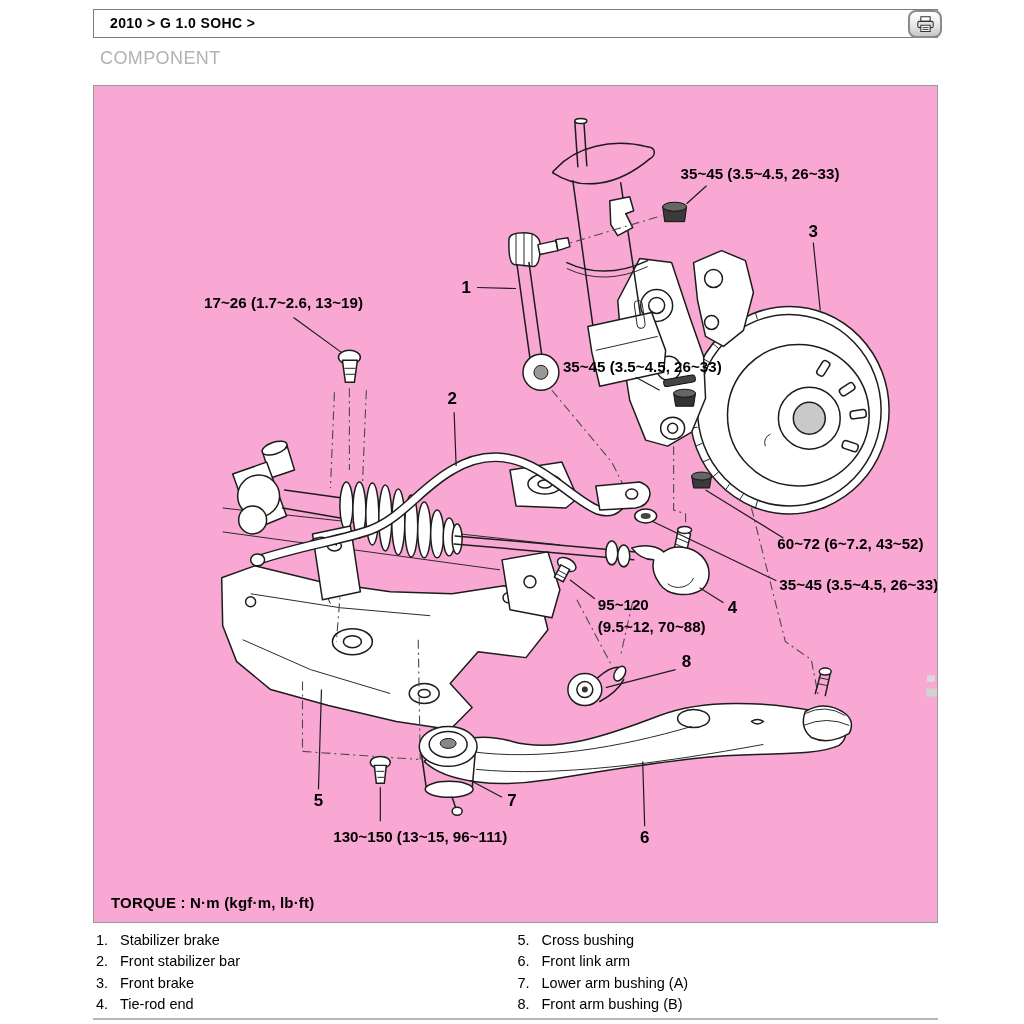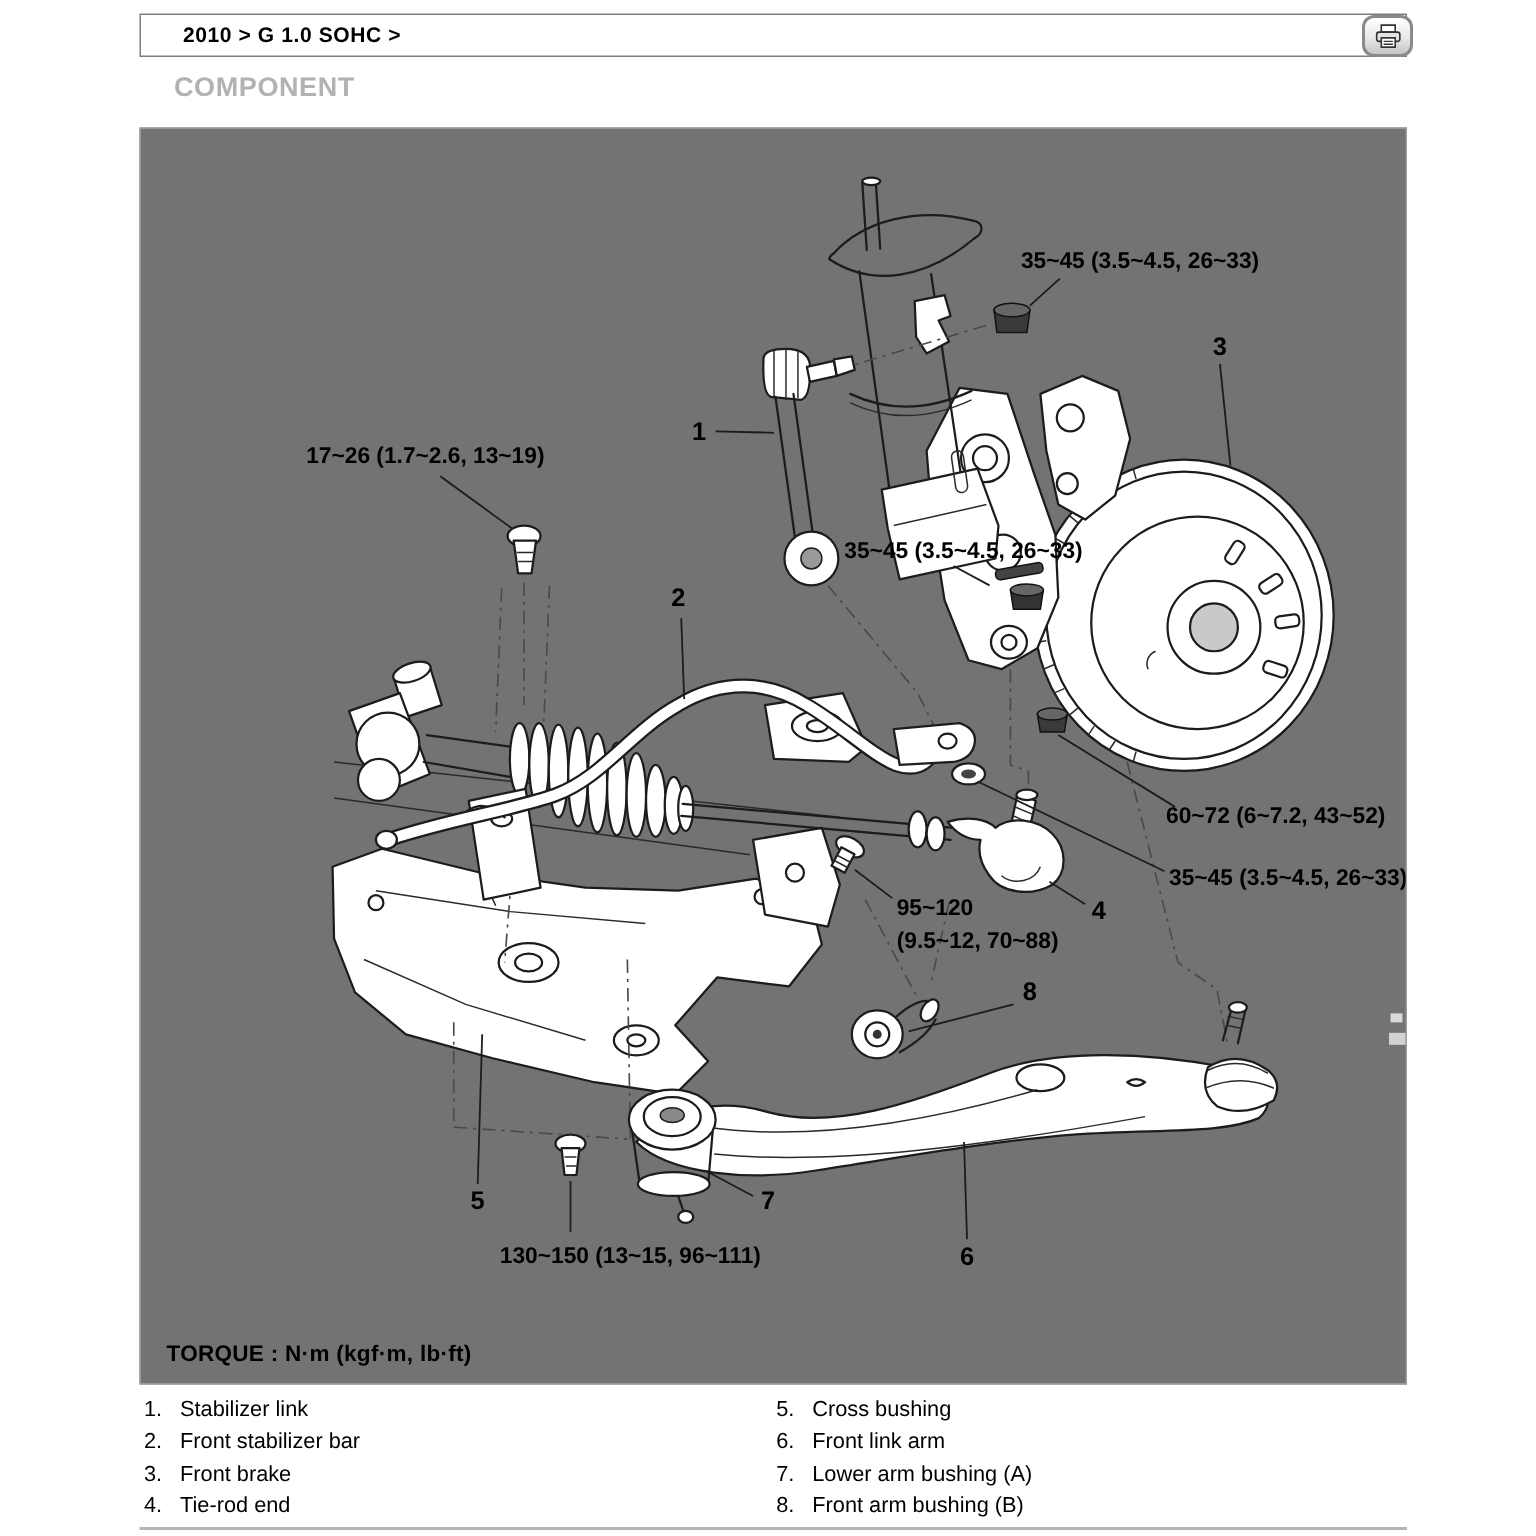--- a/index.html
+++ b/index.html
@@ -1,25 +1,25 @@
 <!DOCTYPE html>
 <html><head>
 <meta charset="utf-8">
 <style>
   html,body{margin:0;padding:0;background:#fff;}
   body{width:1024px;height:1024px;position:relative;font-family:"Liberation Sans",sans-serif;color:#000;overflow:hidden;}
   .breadcrumb-bar{position:absolute;left:93px;top:9px;width:845px;height:29px;box-sizing:border-box;
     border:1px solid #7d7d7d;background:#fff;font-size:14px;font-weight:bold;line-height:27px;
-    padding-left:28px;letter-spacing:.4px;}
+    padding-left:16px;letter-spacing:.4px;}
   .print-btn{position:absolute;left:908px;top:10px;width:34px;height:28px;box-sizing:border-box;
     border:2px solid #8a8a8a;border-radius:8px;background:linear-gradient(180deg,#ffffff 0%,#e8e8e8 55%,#c6c6c6 100%);
     display:flex;align-items:center;justify-content:center;padding:0;cursor:pointer;}
-  .section-title{position:absolute;left:116px;top:48px;font-size:18px;font-weight:bold;color:#b2b2b2;letter-spacing:.4px;}
+  .section-title{position:absolute;left:100px;top:48px;font-size:18px;font-weight:normal;color:#b2b2b2;letter-spacing:.4px;}
   .diagram-box{position:absolute;left:93px;top:85px;width:845px;height:838px;box-sizing:border-box;
-    border:1px solid #9a9a9a;background:#737373;}
+    border:1px solid #9a9a9a;background:#f9a8d4;}
   .diagram-box svg{position:absolute;left:0;top:0;width:100%;height:100%;}
   .torque-note{position:absolute;left:17px;bottom:11px;font-size:15px;font-weight:bold;letter-spacing:.2px;}
   .legend{position:absolute;left:93px;top:923px;width:845px;height:97px;box-sizing:border-box;
     border-bottom:2px solid #b5b5b5;display:grid;grid-template-columns:1fr 1fr;column-gap:0;
     font-size:14.5px;padding-top:6px;}
   .legend-col{display:flex;flex-direction:column;}
   .legend-row{display:flex;height:21.5px;align-items:center;}
   .legend-row .num{width:24px;text-align:left;padding-left:3px;flex:none;}
   .legend-col.right .num{padding-left:2px;}
   .legend-col.right{padding-left:0;}
@@ -293,21 +293,21 @@
     </g>
   </svg>
 
   <div class="torque-note">TORQUE : N·m (kgf·m, lb·ft)</div>
 </div>
 
 <div class="legend">
   <div class="legend-col left">
     <div class="legend-row">
       <span class="num">1.</span>
-      <span class="lbl">Stabilizer link</span>
+      <span class="lbl">Stabilizer brake</span>
     </div>
     <div class="legend-row">
       <span class="num">2.</span>
       <span class="lbl">Front stabilizer bar</span>
     </div>
     <div class="legend-row">
       <span class="num">3.</span>
       <span class="lbl">Front brake</span>
     </div>
     <div class="legend-row">

